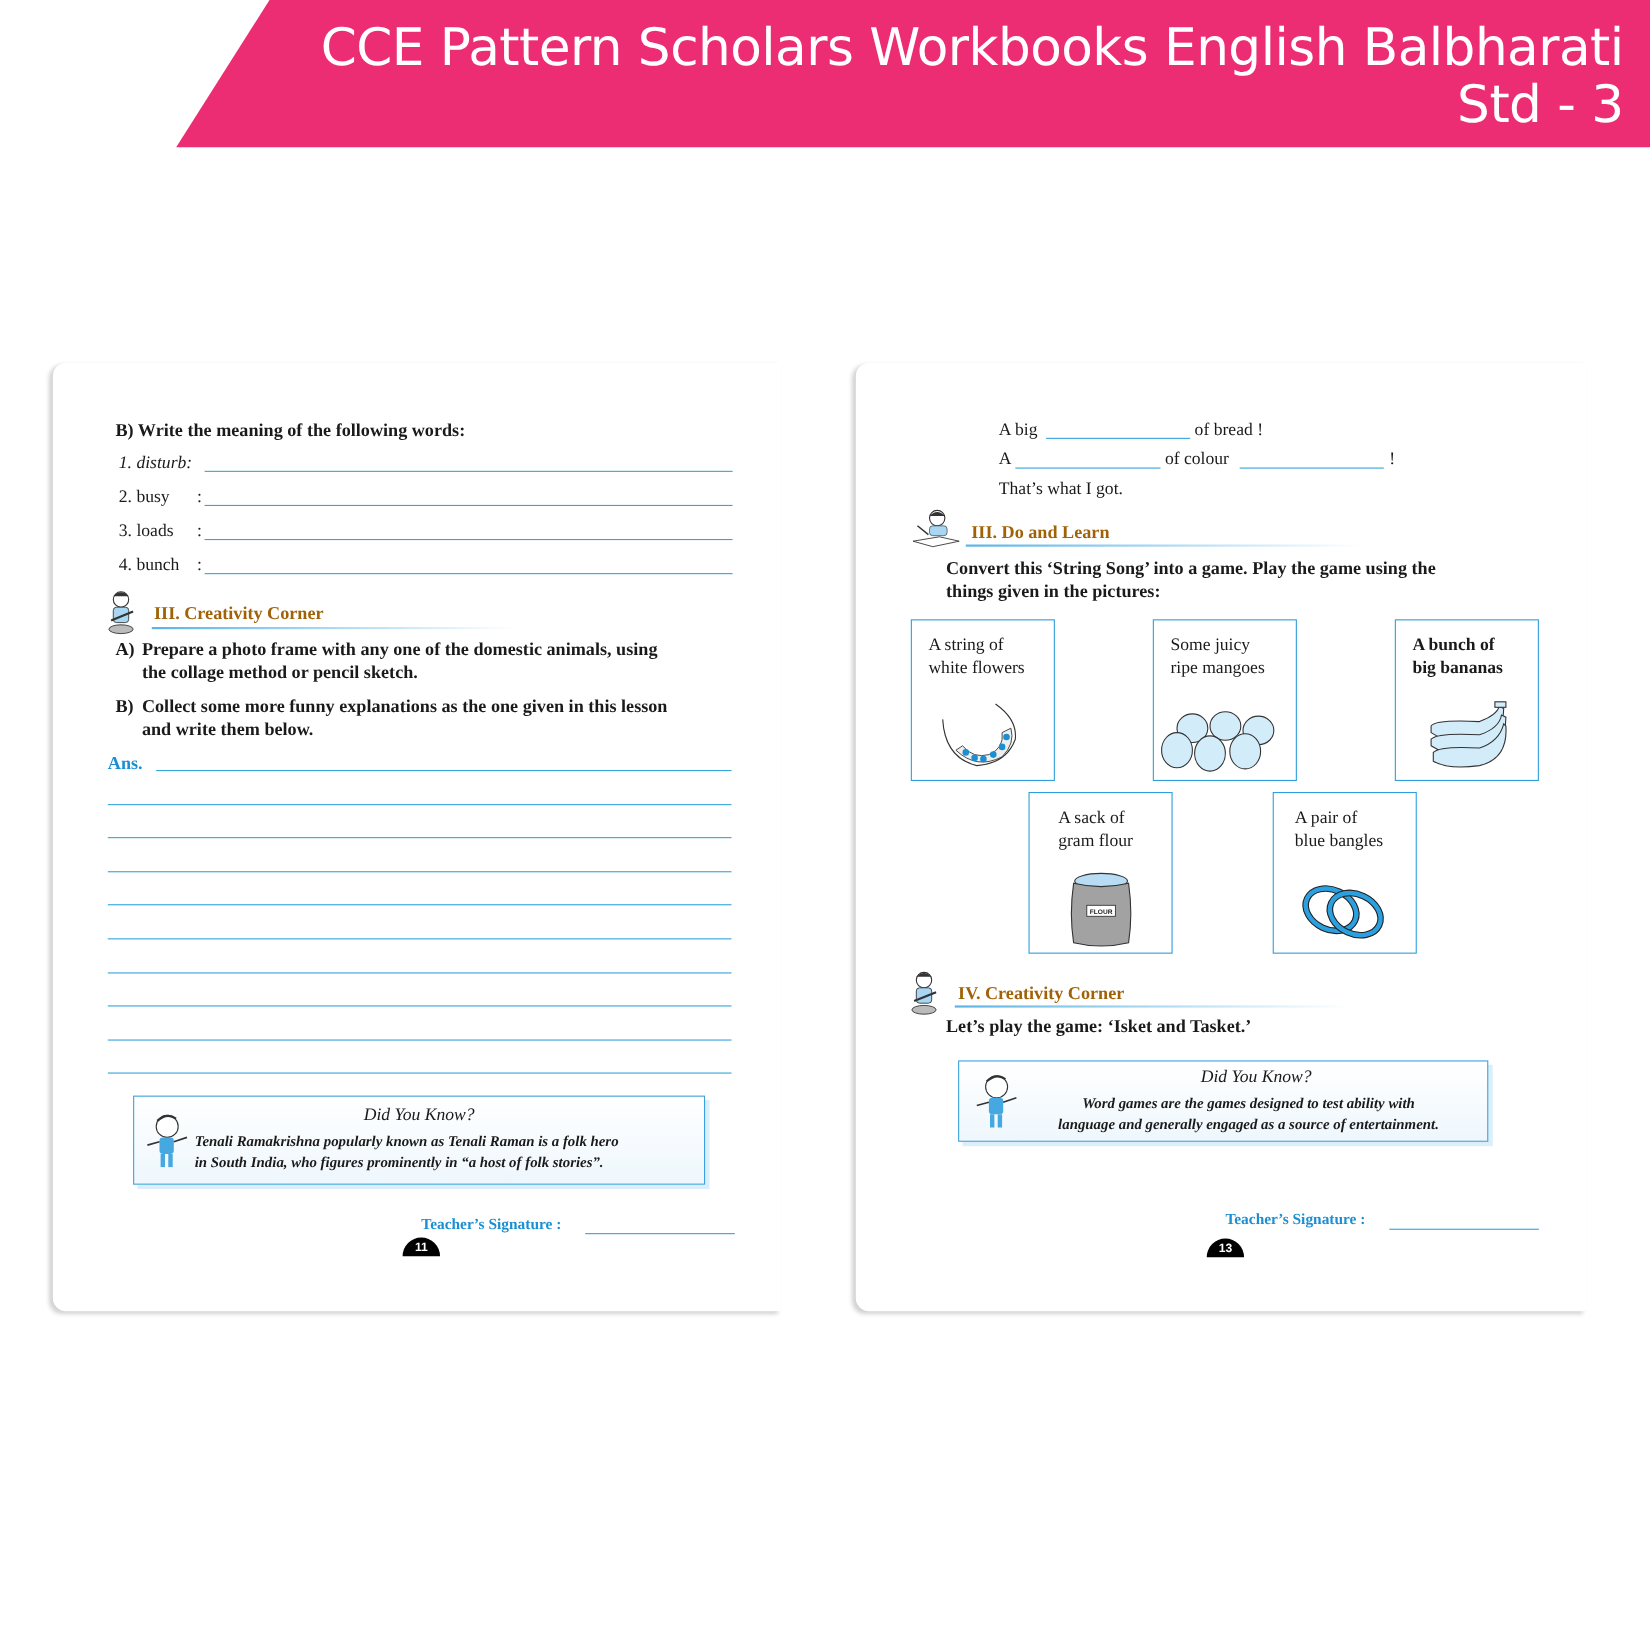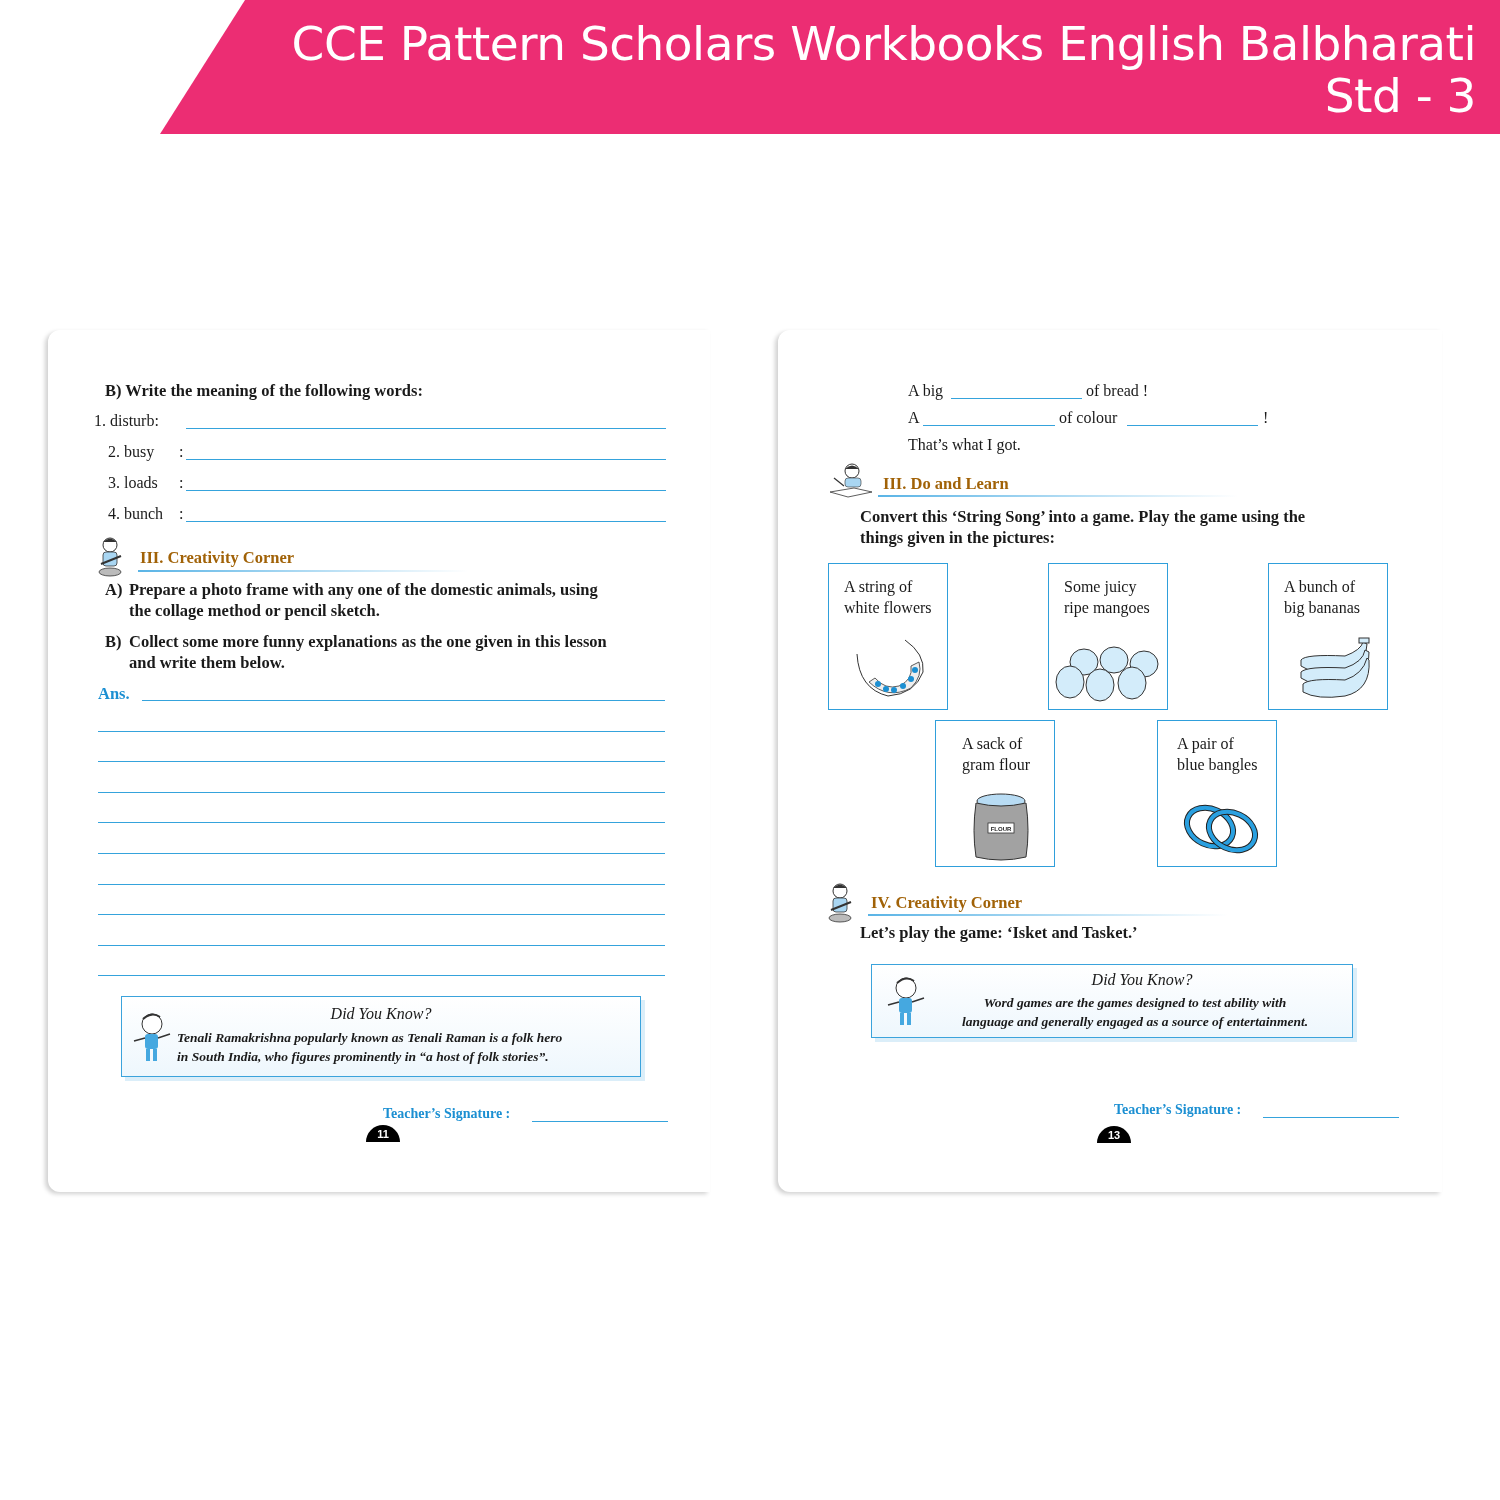--- a/index.html
+++ b/index.html
@@ -42,42 +42,42 @@
   .dyk-text { position: absolute; font-style: italic; font-weight: 700; font-size: 13.5px; line-height: 19px; }
 
   .sig { position: absolute; font-size: 14px; font-weight: 700; color: #1b8fd2; }
   .pageno {
     position: absolute; width: 34px; height: 17px; border-radius: 17px 17px 0 0;
     background: #000000; color: #ffffff; font-family: "Liberation Sans", sans-serif;
     font-size: 11px; font-weight: 700; text-align: center; line-height: 19px;
   }
 
   .card {
-    position: absolute; width: 120px; height: 147px; border: 1.6px solid #2f9fdb; background: #fff;
+    position: absolute; width: 131px; height: 147px; border: 1.6px solid #2f9fdb; background: #fff;
   }
   .card-label { position: absolute; left: 15px; top: 12px; font-size: 16px; line-height: 21px; }
   .card svg { position: absolute; }
 </style>
 </head>
 <body>
 
 <div class="banner">
   <svg width="1500" height="134">
     <polygon points="245,0 1500,0 1500,134 160,134" fill="#ec2d73"></polygon>
   </svg>
   <div class="banner-title">
     <div>CCE Pattern Scholars Workbooks English Balbharati</div>
     <div>Std - 3</div>
   </div>
 </div>
 
 <div class="page left">
   <div class="abs q" style="left:57px;top:50px;">B) Write the meaning of the following words:</div>
 
-  <div class="abs t" style="left:46px;top:81px;">
+  <div class="abs t" style="left:60px;top:81px;font-style:italic;">
     <span>1.</span>
     <span>disturb</span><span>:</span>
   </div>
   <div class="line" style="left:138px;top:98px;width:480px;"></div>
 
   <div class="abs t" style="left:60px;top:112px;">
     <span>2.</span>
     <span>busy</span>
   </div>
   <div class="abs t" style="left:131px;top:112px;">:</div>
@@ -206,21 +206,21 @@
         <ellipse cx="30" cy="18" rx="14" ry="13"></ellipse>
           <ellipse cx="60" cy="16" rx="14" ry="13"></ellipse>
           <ellipse cx="90" cy="20" rx="14" ry="13"></ellipse>
         <ellipse cx="16" cy="38" rx="14" ry="16"></ellipse>
           <ellipse cx="46" cy="41" rx="14" ry="16"></ellipse>
           <ellipse cx="78" cy="39" rx="14" ry="16"></ellipse>
       </g>
     </svg>
   </div>
 
-  <div class="card" style="left:490px;top:233px;">
+  <div class="card" style="left:490px;top:233px;font-weight:bold;">
     <div class="card-label">
       <div>A bunch of</div>
       <div>big bananas</div>
     </div>
     <svg style="left:26px;top:72px;" width="80" height="66">
       <g fill="#d3ecfa" stroke="#333" stroke-width="1">
         <path d="M6 24 Q10 18 50 20 Q66 14 68 6 L72 8 Q72 30 50 36 Q20 40 6 30 Z"></path>
         <path d="M6 36 Q12 30 50 32 Q68 26 70 14 L74 16 Q74 42 50 48 Q20 52 6 42 Z"></path>
         <path d="M8 48 Q14 42 50 44 Q68 38 72 22 L74 24 Q76 54 50 60 Q22 64 8 56 Z"></path>
       </g>

